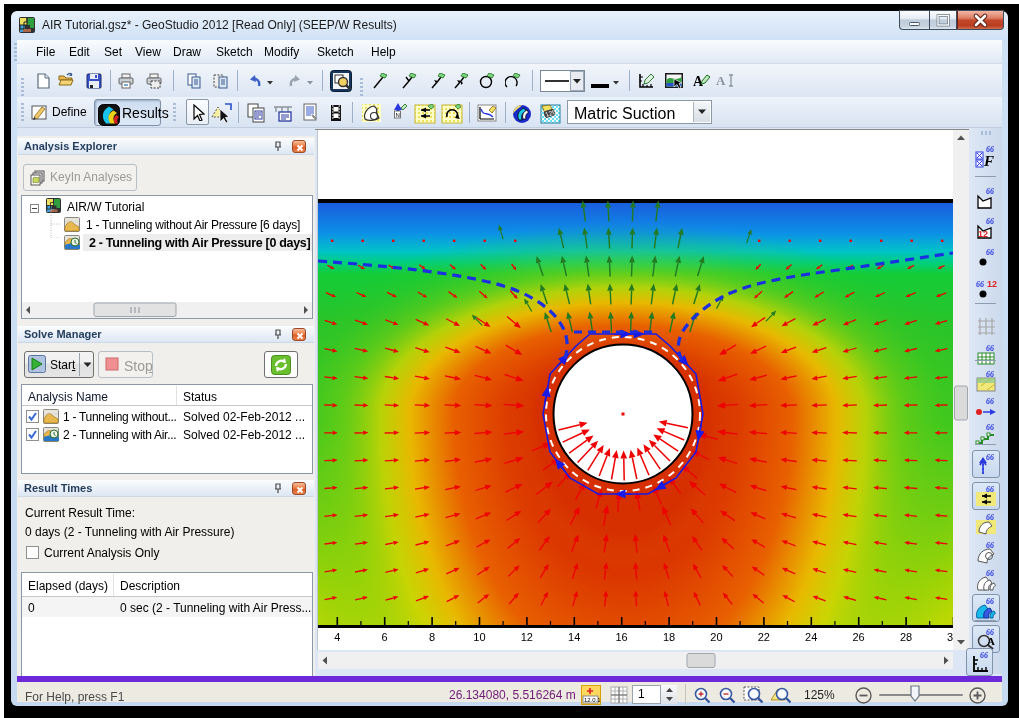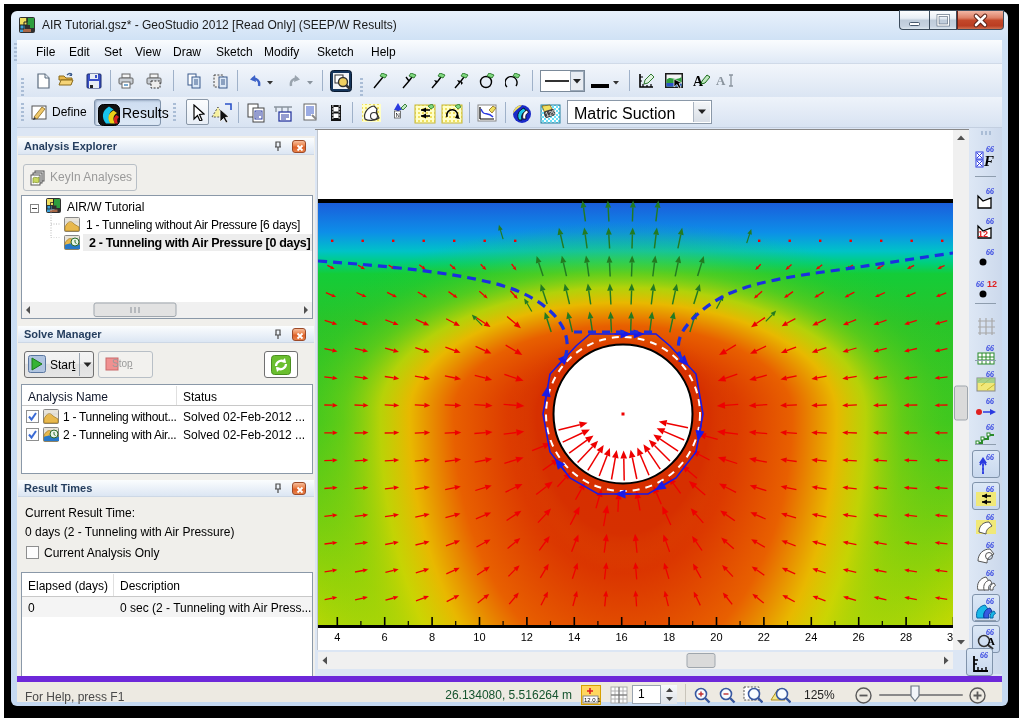--- a/index.html
+++ b/index.html
@@ -416,21 +416,21 @@
     </svg>
     <div style="position:absolute;left:33px;top:222px;font-size:12px;color:#000">Star<span style="text-decoration:underline">t</span></div>
     <div style="position:absolute;left:62px;top:217px;width:1px;height:23px;background:#9aa4b0"></div>
     <svg style="position:absolute;left:66px;top:225px" width="9" height="8" viewBox="0 0 9 8">
       <path d="M0.5 1.5 l4 4.5 4-4.5z" fill="#222"></path>
     </svg>
     <div class="btn7dis" style="left:81px;top:215px;width:55px;height:27px"></div>
     <svg style="position:absolute;left:88px;top:221px" width="14" height="14" viewBox="0 0 14 14">
       <rect x="1" y="1" width="12" height="12" fill="#f09090" stroke="#c86a6a"></rect>
     </svg>
-    <div style="position:absolute;left:95px;top:222px;font-size:10px;color:#9a9a9a">Sto<span style="text-decoration:underline">p</span></div>
+    <div style="position:absolute;left:107px;top:222px;font-size:14px;color:#9a9a9a">Sto<span style="text-decoration:underline">p</span></div>
     <div class="btn7" style="left:247px;top:215px;width:34px;height:27px;background:#fff"></div>
     <svg style="position:absolute;left:254px;top:219px" width="20" height="20" viewBox="0 0 20 20">
       <rect x="0.5" y="0.5" width="19" height="19" rx="3" fill="#6abf2e" stroke="#4a8f1e"></rect>
       <path d="M5 11 a5.5 5.5 0 0 1 9-4" fill="none" stroke="#fff" stroke-width="2.2"></path>
       <path d="M14 3 l1 5 -5-1z" fill="#fff"></path>
       <path d="M15 9 a5.5 5.5 0 0 1 -9 4" fill="none" stroke="#fff" stroke-width="2.2"></path>
       <path d="M6 17 l-1-5 5 1z" fill="#fff"></path>
     </svg>
     <div class="wbox" style="left:4px;top:248px;width:292px;height:90px"></div>
     <div style="position:absolute;left:11px;top:254px;font-size:12px;color:#0f172a">Analysis Name</div>
@@ -1323,21 +1323,21 @@
     <div class="rsep" style="top:492px"></div>
   </div>
 <div style="position:absolute;left:966px;top:648px;width:27px;height:28px;border:1px solid #8093ab;border-radius:3px;background:linear-gradient(#dce8f6,#c8d8ee)"></div>
 <svg style="position:absolute;left:969px;top:650px" width="22" height="24" viewBox="0 0 22 24">
     <text x="11" y="8" font-size="8" font-style="italic" font-weight="700" fill="#2a3ae0" font-family="Liberation Serif">66</text>
     <path d="M5 6 v15 h14" fill="none" stroke="#000" stroke-width="1.8"></path>
     <path d="M5 10 h4 M5 14 h3 M9 21 v-4 M13 21 v-3 M17 21 v-4" stroke="#000" stroke-width="1.4"></path>
   </svg>
 <div id="statusbar">
     <div style="position:absolute;left:8px;top:8px;color:#4a4a4a">For Help, press F1</div>
-    <div style="position:absolute;left:418px;top:6px;width:137px;text-align:right;color:#14532d">26.134080, 5.516264 m</div>
+    <div style="position:absolute;left:432px;top:6px;width:137px;text-align:left;color:#701a75">26.134080, 5.516264 m</div>
     <svg style="position:absolute;left:564px;top:3px" width="20" height="20" viewBox="0 0 20 20">
       <rect x="0.5" y="0.5" width="19" height="19" fill="#ffd75e" stroke="#d8a000"></rect>
       <path d="M9 3 v6 M6 6 h6" stroke="#e02020" stroke-width="1.6"></path>
       <rect x="2" y="11" width="15" height="7" fill="#fff" stroke="#888"></rect>
       <text x="3" y="17" font-size="6" fill="#000">12.0.1</text>
     </svg>
     <svg style="position:absolute;left:593px;top:4px" width="18" height="18" viewBox="0 0 18 18">
       <rect x="1" y="1" width="16" height="16" fill="#fdfdfd" stroke="#aaa"></rect>
       <path d="M1 5 h16 M1 9 h16 M1 13 h16 M5 1 v16 M9 1 v16 M13 1 v16" stroke="#b0b0b0"></path>
       <path d="M1 9 h16 M9 1 v16" stroke="#707070"></path>

